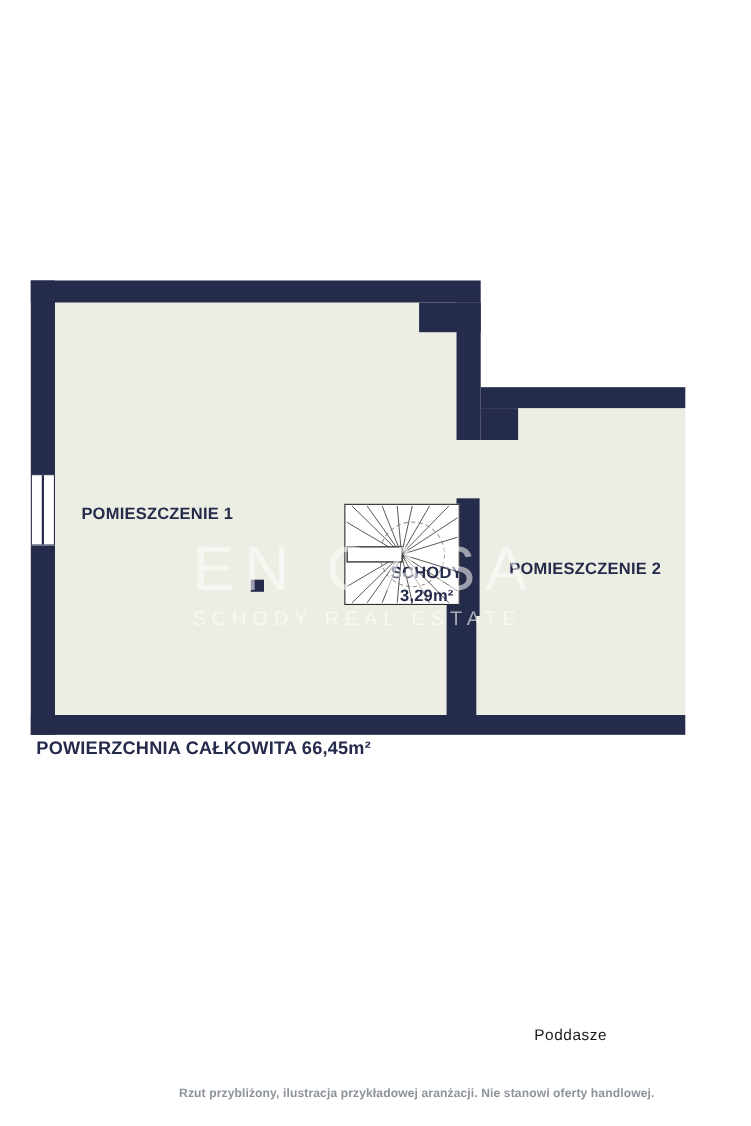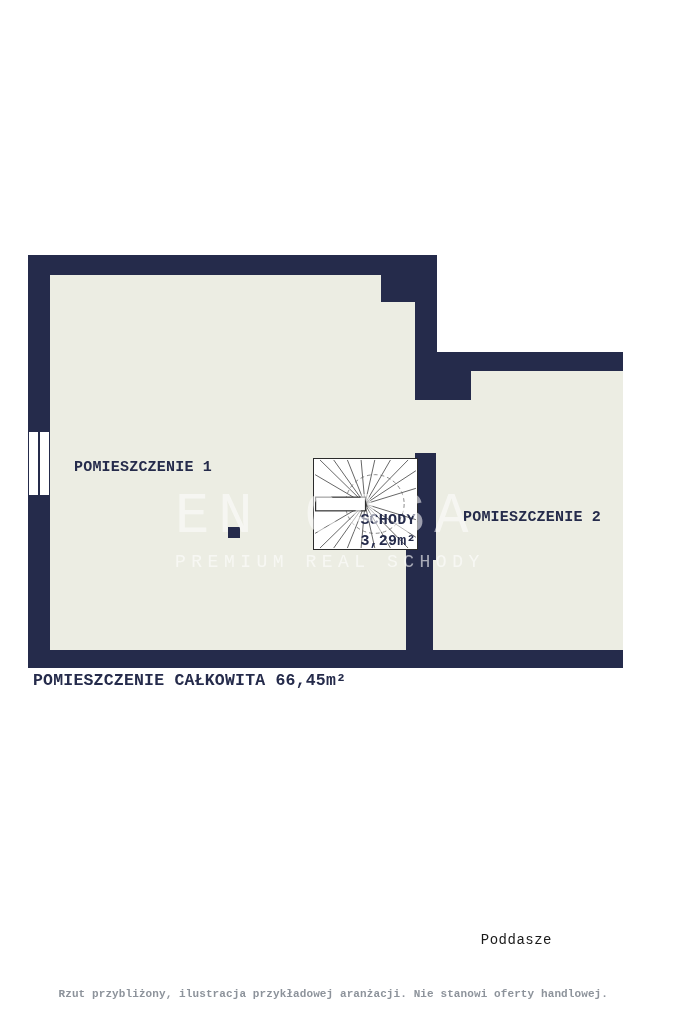--- a/index.html
+++ b/index.html
@@ -1,20 +1,20 @@
 <!DOCTYPE html>
 <html><head>
 <meta charset="utf-8">
 <style>
   html,body{margin:0;padding:0;background:#fff;}
   #page{
     position:relative;
     width:623px;height:1024px;
     background:var(--c-page,#ffffff);
-    font-family:Liberation Mono, monospace;
+    font-family:Liberation Sans, sans-serif;
     overflow:hidden;
   }
   .wall{position:absolute;background:var(--c-wall,#252B4B);}
   .floor{position:absolute;background:var(--c-floor,#ECEDE3);}
   .room-label{
     position:absolute;text-align:center;
     color:var(--c-label-text,#252B4B);
     font-weight:bold;font-size:15px;line-height:1.4;
     letter-spacing:0.2px;
   }
@@ -52,21 +52,21 @@
   .watermark .tagline{
     margin-top:4px;font-size:18px;font-weight:400;letter-spacing:5.5px;
     opacity:0.6;white-space:nowrap;
   }
   .floor-name{
     position:absolute;right:71px;top:932px;
     font-size:14px;color:var(--c-footer-text,#1a1a1a);
     letter-spacing:0.5px;
   }
   .disclaimer{
-    position:absolute;right:15px;top:988px;
+    position:absolute;right:28px;top:988px;
     font-size:11px;font-weight:600;
     color:var(--c-disclaimer-text,#8D939B);
     letter-spacing:0.1px;
   }
 </style>
 </head>
 <body>
 
 <div id="page" style="--c-wall: #252B4B; --c-floor: #ECEDE3; --c-page: #FFFFFF; --c-label-text: #252B4B; --c-footer-text: #1A1A1A; --c-disclaimer-text: #8D939B; --c-watermark: #FFFFFF;">
 
@@ -128,22 +128,22 @@
     <div>POMIESZCZENIE 2</div>
   </div>
 
   <div class="room-label schody-label" style="left:328px;top:486px;width:120px;">
     <div>SCHODY</div>
     <div class="area">3,29m²</div>
   </div>
 
   <div class="watermark">
     <div class="brand">EN CASA</div>
-    <div class="tagline">PREMIUM REAL SCHODY</div>
+    <div class="tagline">SCHODY REAL ESTATE</div>
   </div>
 
-  <div class="total-label">POMIESZCZENIE CAŁKOWITA 66,45m²</div>
+  <div class="total-label">POWIERZCHNIA CAŁKOWITA 66,45m²</div>
 
   <div class="floor-name">Poddasze</div>
 
   <div class="disclaimer">Rzut przybliżony, ilustracja przykładowej aranżacji. Nie stanowi oferty handlowej.</div>
 
 </div>
 
 </body></html>

